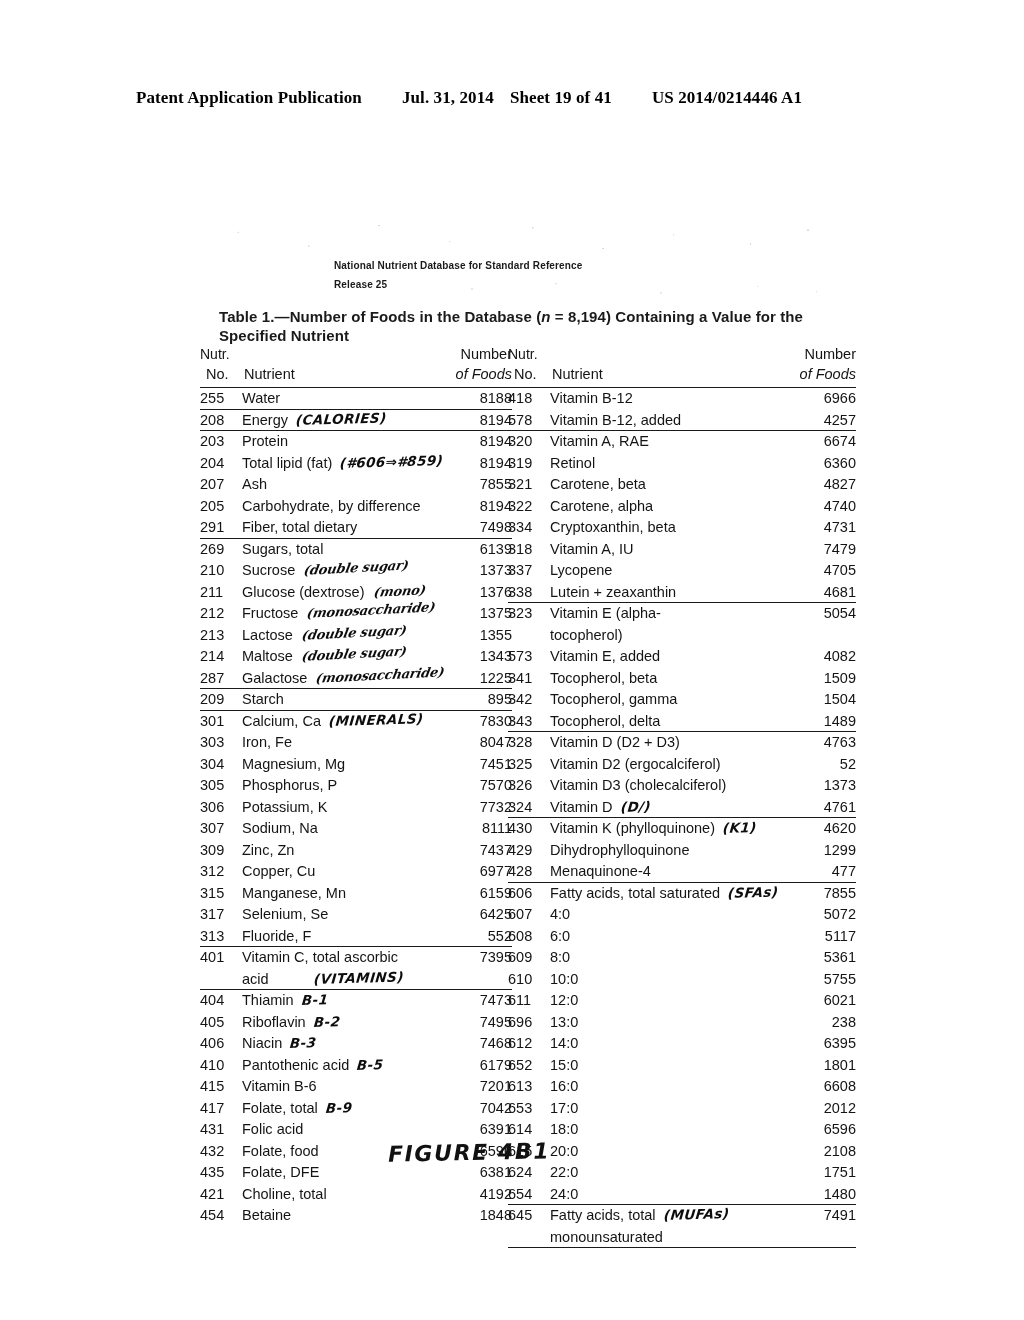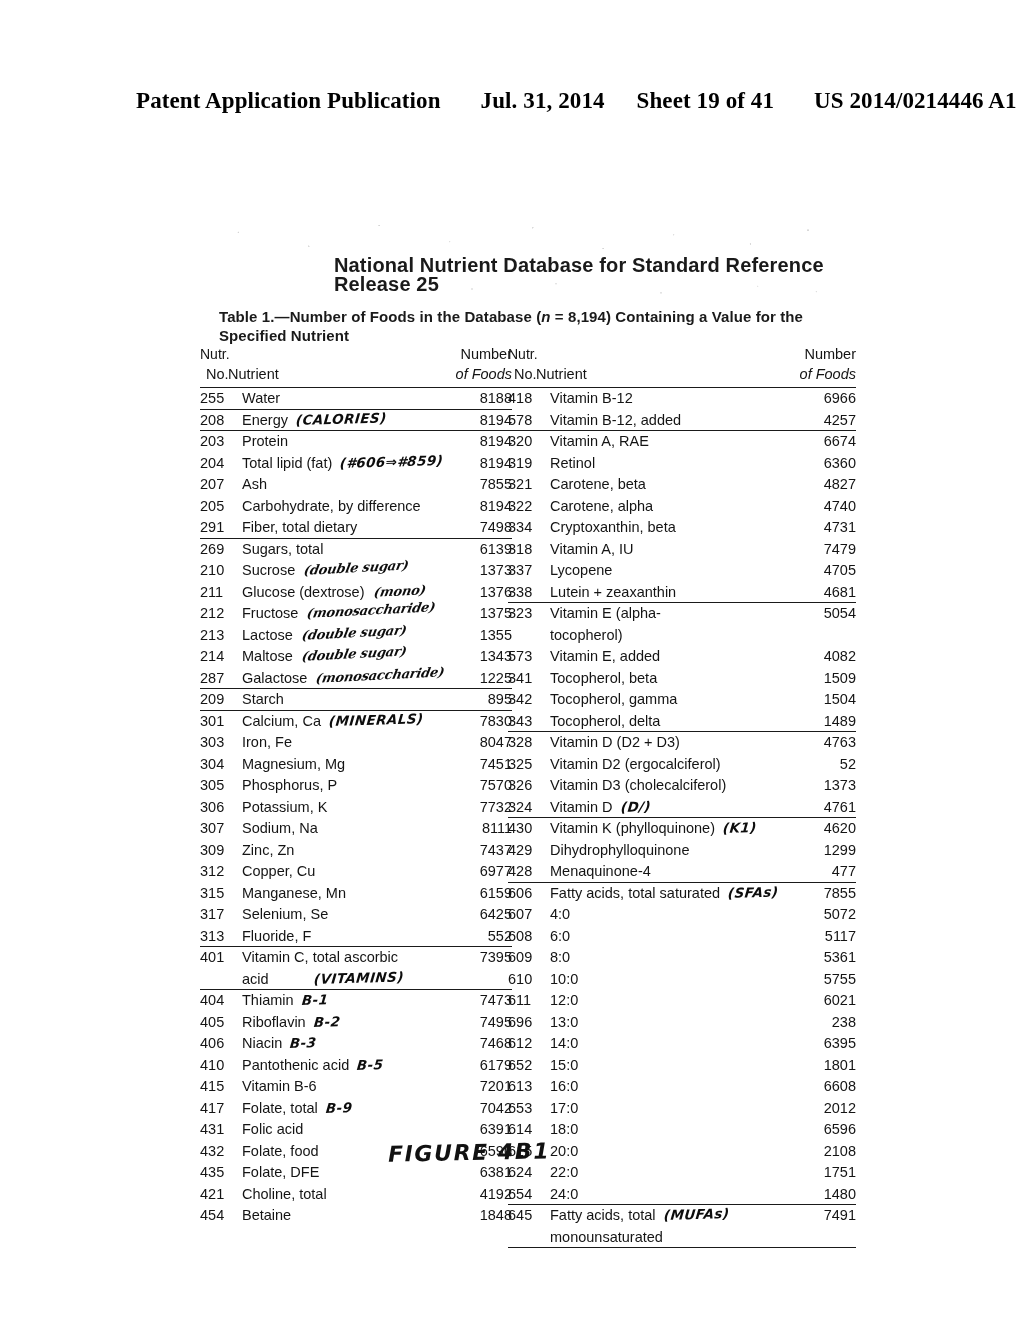--- a/index.html
+++ b/index.html
@@ -19,43 +19,43 @@
   
   #patent-header {
     position: absolute;
     left: 136px;
     top: 88px;
     width: 752px;
     display: flex;
     align-items: baseline;
     font-family: "Liberation Serif", serif;
     font-weight: bold;
-    font-size: 23px;
+    font-size: 17px;
     letter-spacing: 0.1px;
     white-space: nowrap;
   }
   #patent-header .hdr-pub { flex: 0 0 auto; }
   #patent-header .hdr-date { margin-left: 40px; flex: 0 0 auto; }
-  #patent-header .hdr-sheet { margin-left: 32px; flex: 0 0 auto; }
+  #patent-header .hdr-sheet { margin-left: 16px; flex: 0 0 auto; }
   #patent-header .hdr-patnum { margin-left: 40px; flex: 0 0 auto; }
 
   
   #figure-body {
     position: absolute;
     left: 0;
     top: 0;
     width: 1024px;
     height: 1320px;
   }
 
   .doc-title {
     position: absolute;
     left: 334px;
     top: 256px;
-    font-size: 20px;
+    font-size: 10px;
     font-weight: bold;
     line-height: 19px;
     letter-spacing: 0.15px;
     color: #1a1a1a;
   }
   .doc-title .line2 { display: block; }
 
   .table-caption {
     position: absolute;
     left: 205px;
@@ -96,21 +96,21 @@
     font-size: 14px;
   }
   .col-head .h-no {
     position: absolute;
     left: 6px;
     top: 20px;
     font-size: 14.5px;
   }
   .col-head .h-nutrient {
     position: absolute;
-    left: 28px;
+    left: 44px;
     top: 20px;
     font-size: 14.5px;
   }
   .col-head .h-number {
     position: absolute;
     right: 0px;
     top: 0px;
     font-size: 14.5px;
   }
   .col-head .h-foods {

